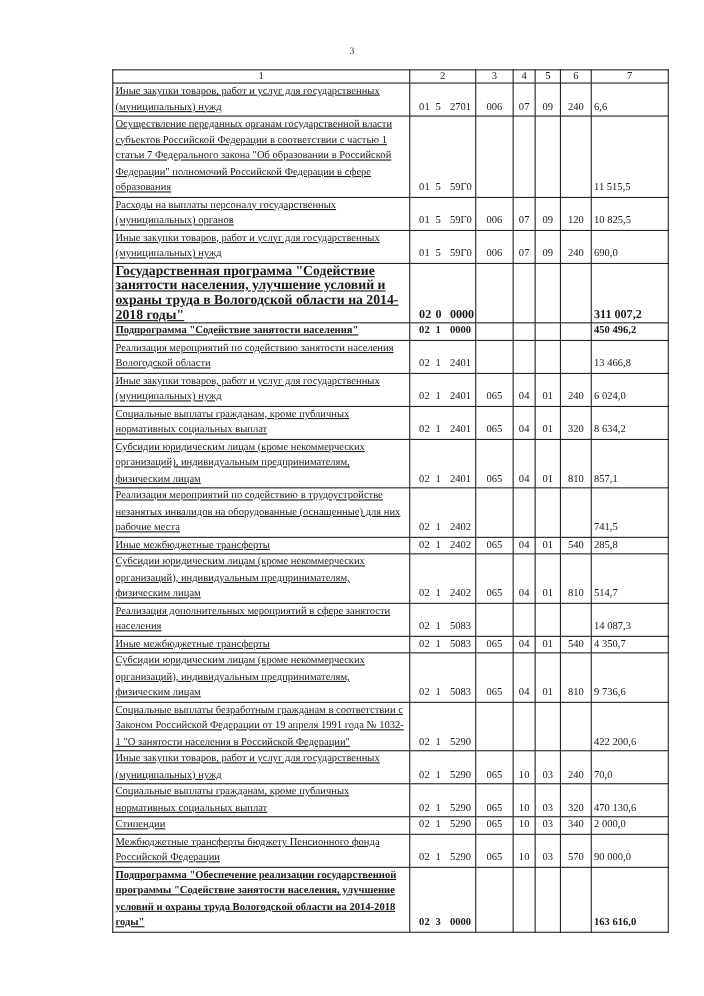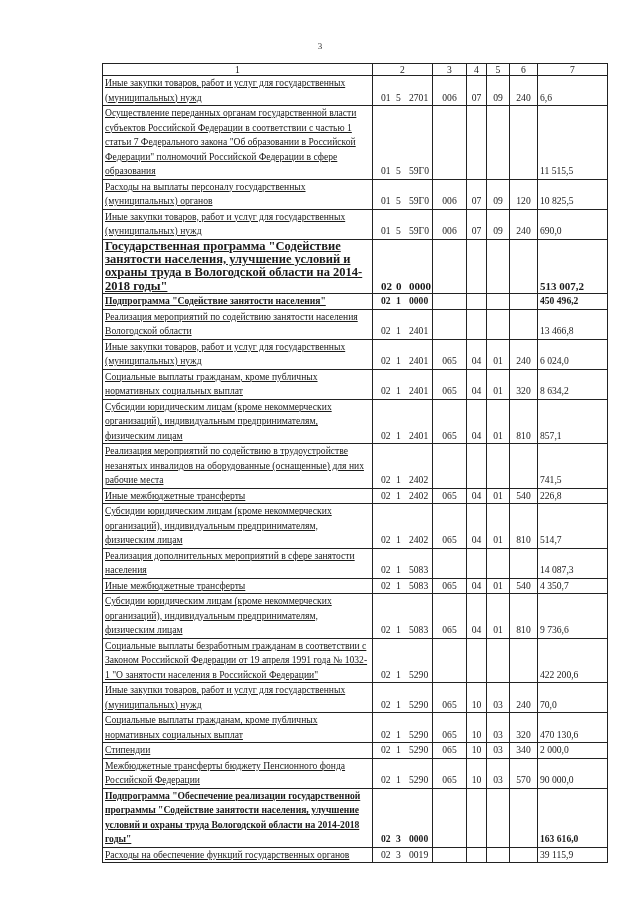--- a/index.html
+++ b/index.html
@@ -83,21 +83,21 @@
         <td class="c">240</td>
         <td class="amt">690,0</td>
       </tr>
       <tr class="bold big">
         <td class="name">Государственная программа "Содействие занятости населения, улучшение условий и охраны труда в Вологодской области на 2014-2018 годы"</td>
         <td class="code"><span class="c1">02</span><span class="c2">0</span><span class="c3">0000</span></td>
         <td class="c"></td>
         <td class="c"></td>
         <td class="c"></td>
         <td class="c"></td>
-        <td class="amt">513 007,2</td>
+        <td class="amt">311 007,2</td>
       </tr>
       <tr class="bold">
         <td class="name">Подпрограмма "Содействие занятости населения"</td>
         <td class="code"><span class="c1">02</span><span class="c2">1</span><span class="c3">0000</span></td>
         <td class="c"></td>
         <td class="c"></td>
         <td class="c"></td>
         <td class="c"></td>
         <td class="amt">450 496,2</td>
       </tr>
@@ -146,21 +146,21 @@
         <td class="c"></td>
         <td class="amt">741,5</td>
       </tr>
       <tr class="">
         <td class="name">Иные межбюджетные трансферты</td>
         <td class="code"><span class="c1">02</span><span class="c2">1</span><span class="c3">2402</span></td>
         <td class="c">065</td>
         <td class="c">04</td>
         <td class="c">01</td>
         <td class="c">540</td>
-        <td class="amt">226,8</td>
+        <td class="amt">285,8</td>
       </tr>
       <tr class="">
         <td class="name">Субсидии юридическим лицам (кроме некоммерческих организаций), индивидуальным предпринимателям, физическим лицам</td>
         <td class="code"><span class="c1">02</span><span class="c2">1</span><span class="c3">2402</span></td>
         <td class="c">065</td>
         <td class="c">04</td>
         <td class="c">01</td>
         <td class="c">810</td>
         <td class="amt">514,7</td>
       </tr>
@@ -237,24 +237,15 @@
         <td class="amt">90 000,0</td>
       </tr>
       <tr class="bold">
         <td class="name">Подпрограмма "Обеспечение реализации государственной программы "Содействие занятости населения, улучшение условий и охраны труда Вологодской области на 2014-2018 годы"</td>
         <td class="code"><span class="c1">02</span><span class="c2">3</span><span class="c3">0000</span></td>
         <td class="c"></td>
         <td class="c"></td>
         <td class="c"></td>
         <td class="c"></td>
         <td class="amt">163 616,0</td>
-      </tr>
-      <tr class="">
-        <td class="name">Расходы на обеспечение функций государственных органов</td>
-        <td class="code"><span class="c1">02</span><span class="c2">3</span><span class="c3">0019</span></td>
-        <td class="c"></td>
-        <td class="c"></td>
-        <td class="c"></td>
-        <td class="c"></td>
-        <td class="amt">39 115,9</td>
       </tr>
     </tbody>
 </table>
 
 </body></html>

